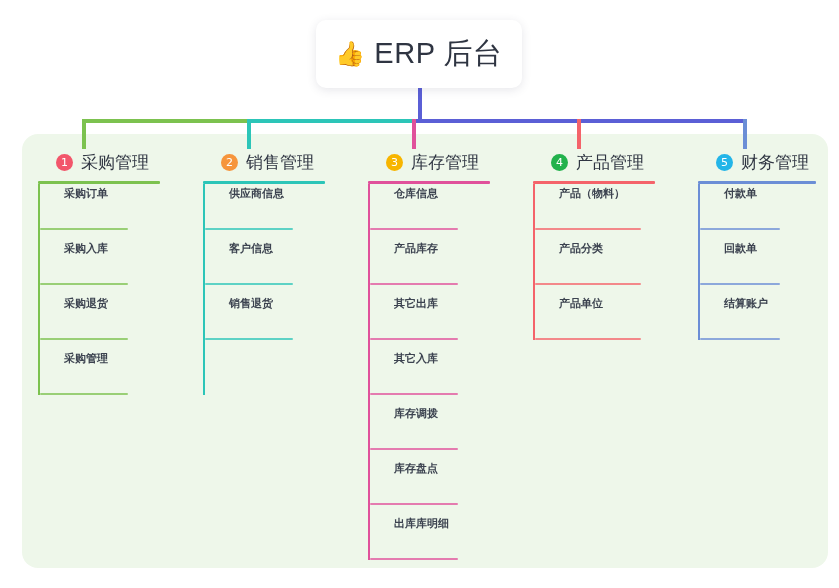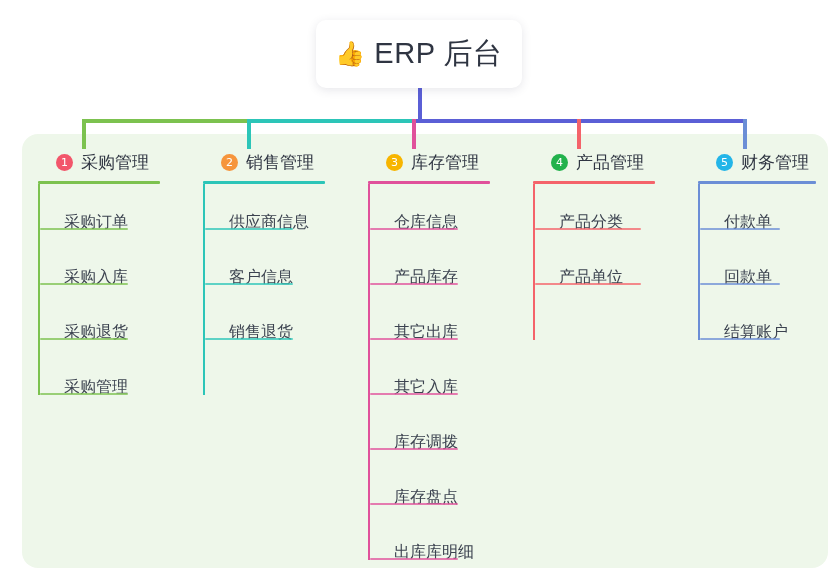--- a/index.html
+++ b/index.html
@@ -130,24 +130,25 @@
     width: 2px;
   }
   .leaf {
     position: relative;
     height: 55px;
     box-sizing: border-box;
   }
   .leaf-label {
     position: absolute;
     left: 26px;
-    top: 28px;
-    font-size: 16px;
+    top: 2px;
+    font-size: 11px;
     color: #3c4350;
     white-space: nowrap;
+    font-weight: bold;
   }
   .leaf-rule {
     position: absolute;
     left: 2px;
     top: 44px;
     height: 2px;
     border-radius: 1px;
   }
 </style>
 </head>
@@ -264,20 +265,24 @@
       </div>
       <div class="column" style="left: 533px;">
         <div class="col-head">
           <span class="badge" style="background: rgb(34, 178, 76);">4</span>
           <span class="col-title">产品管理</span>
         </div>
         <div class="head-rule" style="width: 122px; background: rgb(244, 99, 106);"></div>
         <div class="leaves">
           <div class="vline" style="background: rgb(244, 99, 106); height: 156px;"></div>
           <div class="leaf">
+            <span class="leaf-label">产品（物料）</span>
+            <div class="leaf-rule" style="width: 106px; background: rgb(244, 99, 106); opacity: 0.75;"></div>
+          </div>
+          <div class="leaf">
             <span class="leaf-label">产品分类</span>
             <div class="leaf-rule" style="width: 106px; background: rgb(244, 99, 106); opacity: 0.75;"></div>
           </div>
           <div class="leaf">
             <span class="leaf-label">产品单位</span>
             <div class="leaf-rule" style="width: 106px; background: rgb(244, 99, 106); opacity: 0.75;"></div>
           </div>
         </div>
       </div>
       <div class="column" style="left: 698px;">

